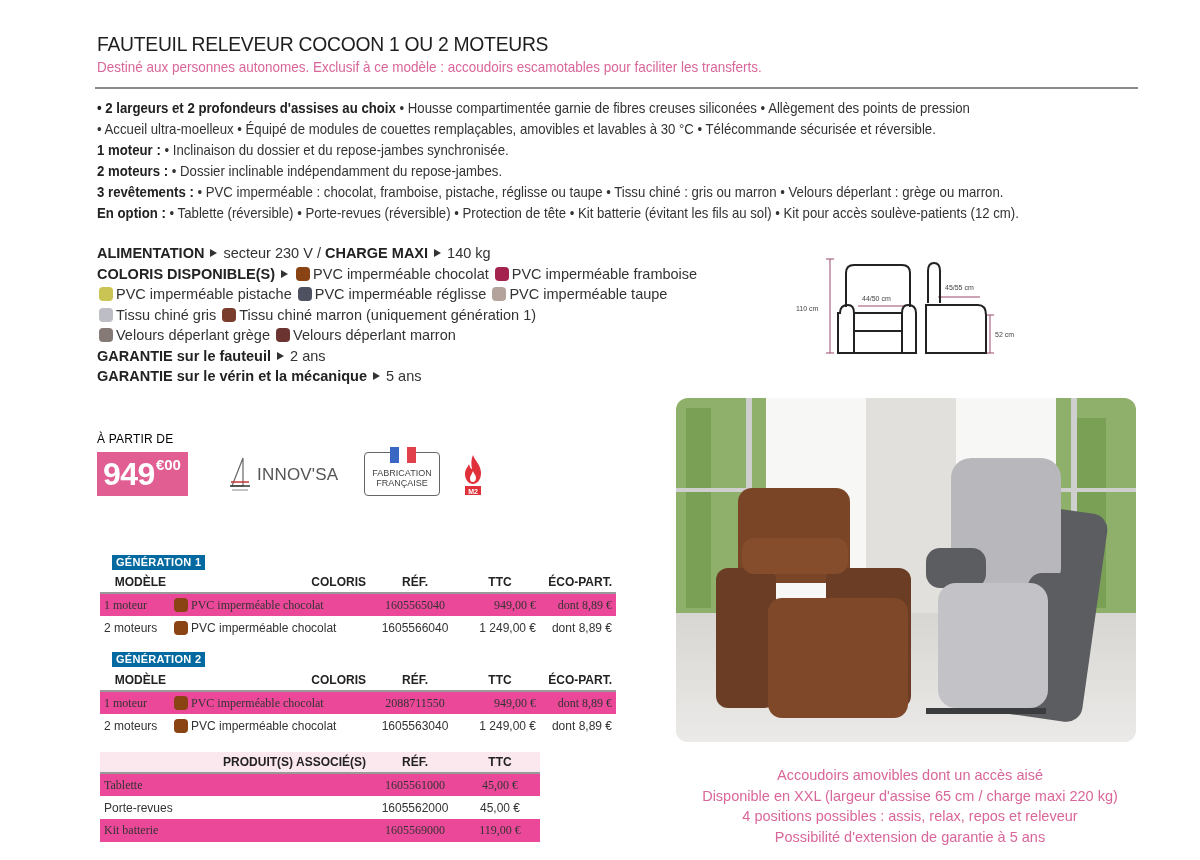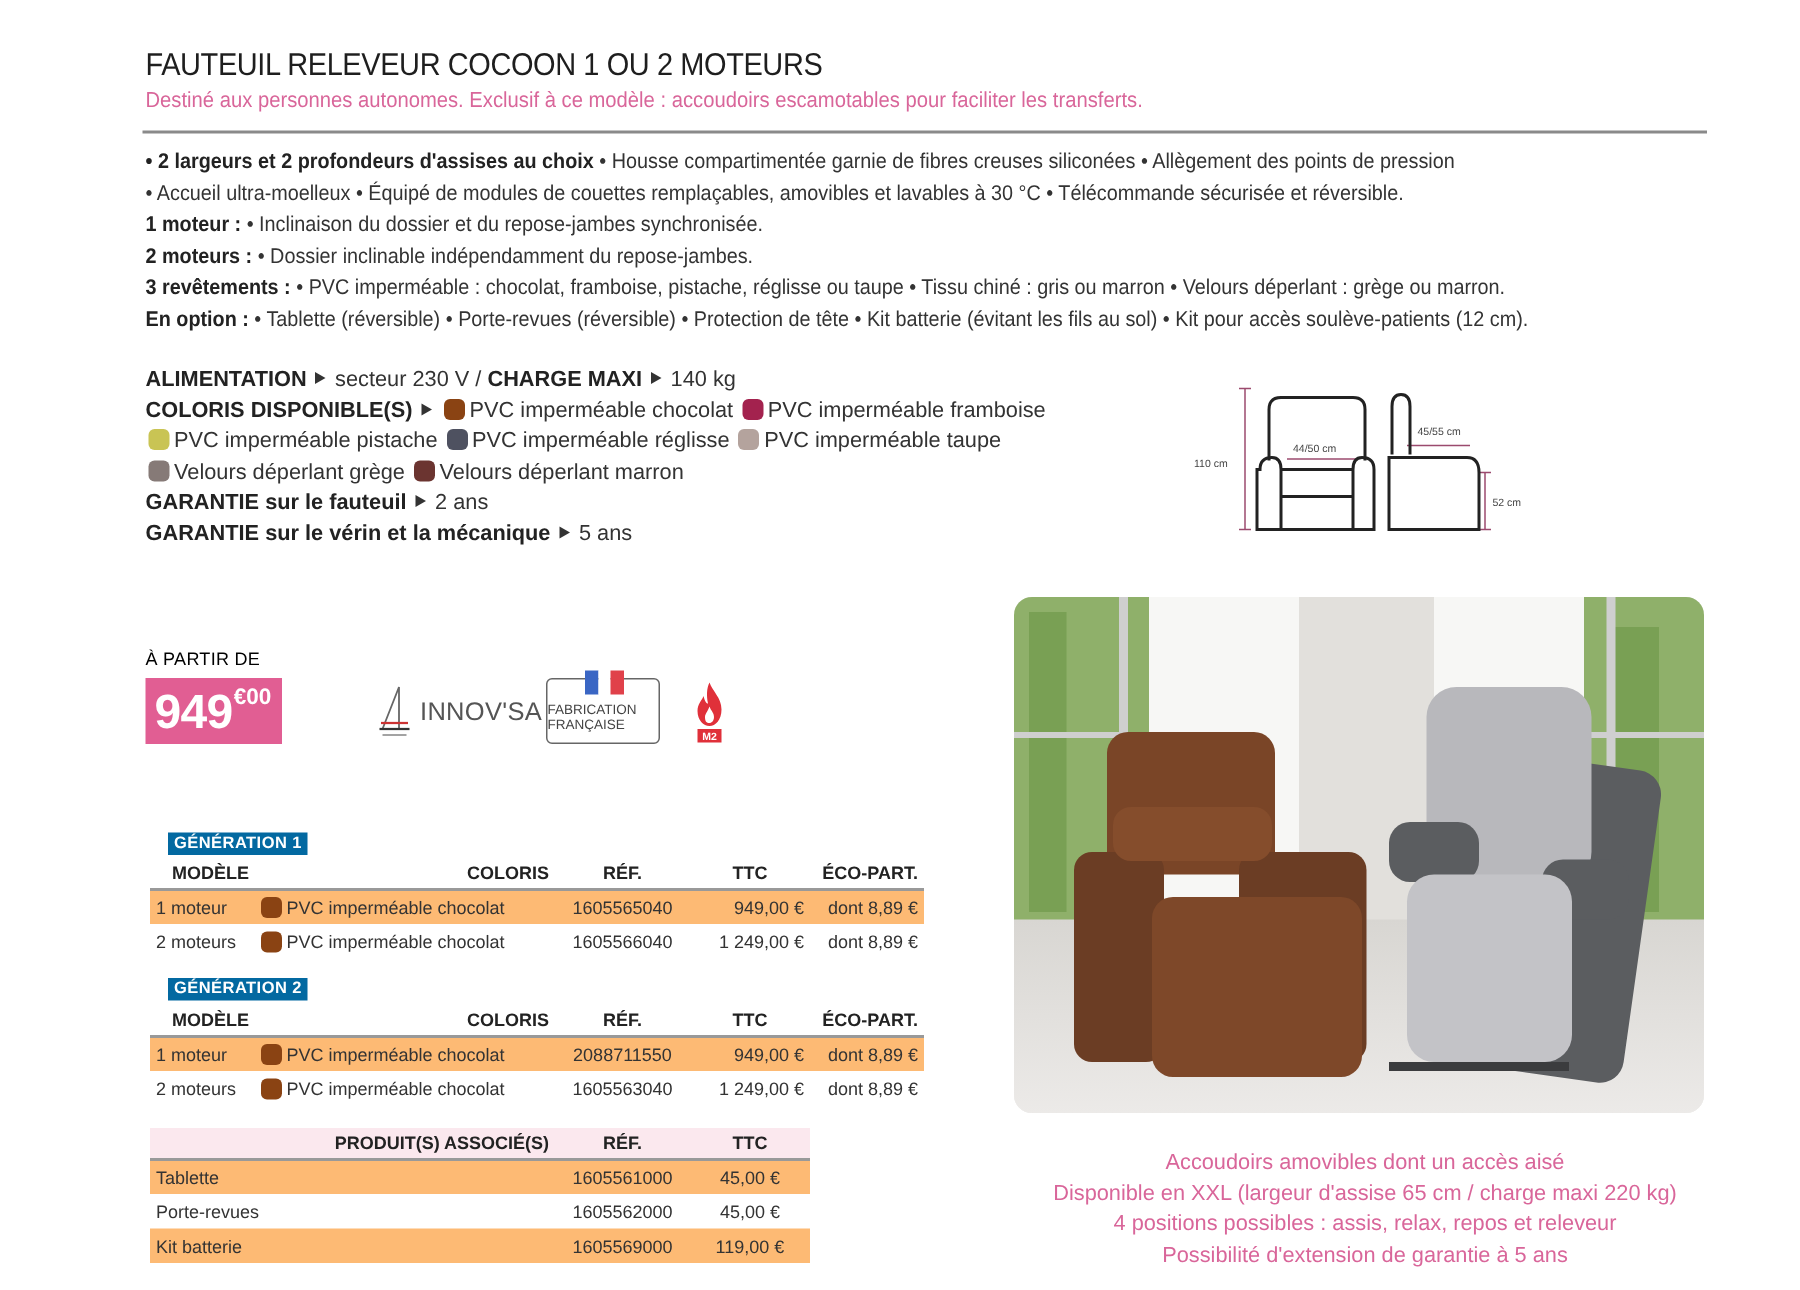--- a/index.html
+++ b/index.html
@@ -20,32 +20,32 @@
   .tri { display: inline-block; width: 0; height: 0; border-top: 4.5px solid transparent; border-bottom: 4.5px solid transparent; border-left: 7px solid #333; margin: 0 6px 0 6px; vertical-align: 1px; }
   .swatch { display: inline-block; width: 14px; height: 14px; border-radius: 4px; vertical-align: -2px; margin: 0 3px 0 2px; }
 
   .diagram { position: absolute; left: 790px; top: 253px; width: 240px; height: 105px; }
 
   .apartir { position: absolute; left: 97px; top: 432px; font-size: 12px; color: #000000; letter-spacing: 0.2px; }
   .price-box { position: absolute; left: 97px; top: 452px; width: 91px; height: 44px; background: #e15e93; color: #fff; display: flex; align-items: flex-start; padding: 3px 0 0 6px; }
   .price-main { font-size: 32px; font-weight: bold; line-height: 38px; letter-spacing: -0.5px; }
   .price-cents { font-size: 15px; font-weight: bold; line-height: 20px; margin-left: 1px; }
 
-  .innov { position: absolute; left: 252px; top: 456px; display: flex; align-items: center; }
+  .innov { position: absolute; left: 229px; top: 456px; display: flex; align-items: center; }
   .innov-text { font-size: 17px; color: #555; margin-left: 6px; letter-spacing: 0.2px; }
-  .fab { position: absolute; left: 364px; top: 452px; width: 76px; height: 44px; border: 1.5px solid #666; border-radius: 4px; text-align: left; font-size: 9px; line-height: 10px; color: #444; padding-top: 15px; }
+  .fab { position: absolute; left: 364px; top: 452px; width: 76px; height: 44px; border: 1.5px solid #666; border-radius: 4px; text-align: center; font-size: 9px; line-height: 10px; color: #444; padding-top: 15px; }
   .fab .flag { position: absolute; left: 25px; top: -6px; width: 26px; height: 16px; display: flex; }
   .fab .flag span { flex: 1; }
   .fire { position: absolute; left: 461px; top: 453px; width: 24px; height: 44px; }
 
   .gen-badge { position: absolute; left: 100px; height: 15px; background: #0369a1; color: #fff; font-size: 11px; font-weight: bold; padding: 1px 4px; letter-spacing: 0.3px; margin-left: 12px; }
   table.t { position: absolute; left: 100px; border-collapse: collapse; font-size: 12px; color: #333; }
   table.t th { font-weight: bold; text-align: right; height: 21px; padding: 0 4px; border-bottom: 2px solid #999; color: #222; }
   table.t td { height: 23px; padding: 0 4px; white-space: nowrap; }
-  table.t tr.shade td { background: #fdba74; }
+  table.t tr.shade td { background: #ec4899; font-family: Liberation Serif, serif; }
   table.t .c { text-align: center; }
   table.t .r { text-align: right; }
   .dot { display: inline-block; width: 14px; height: 14px; border-radius: 4px; background: #8a4313; vertical-align: -3px; margin-right: 3px; }
 
   table.assoc th { background: #fbe8ee; }
 
   .photo { position: absolute; left: 676px; top: 398px; width: 460px; height: 344px; border-radius: 12px; overflow: hidden; background: #e8e8e6; }
   .caption { position: absolute; left: 660px; top: 765px; width: 500px; text-align: center; font-size: 14.5px; line-height: 20.5px; color: #d9669a; }
 </style>
 </head>
@@ -69,20 +69,24 @@
     <b>ALIMENTATION</b><span class="tri"></span><span>secteur 230 V / </span><b>CHARGE MAXI</b><span class="tri"></span><span>140 kg</span>
   </div>
   <div class="line">
     <b>COLORIS DISPONIBLE(S)</b><span class="tri"></span><span class="swatch" style="background:#8a4313"></span><span>PVC imperméable chocolat</span>
     <span class="swatch" style="background:#a3224e"></span><span>PVC imperméable framboise</span>
   </div>
   <div class="line">
     <span class="swatch" style="background:#c9c454"></span><span>PVC imperméable pistache</span>
     <span class="swatch" style="background:#4e5160"></span><span>PVC imperméable réglisse</span>
     <span class="swatch" style="background:#b4a39d"></span><span>PVC imperméable taupe</span>
+  </div>
+  <div class="line">
+    <span class="swatch" style="background:#bdbdc6"></span><span>Tissu chiné gris</span>
+    <span class="swatch" style="background:#7a3c2c"></span><span>Tissu chiné marron (uniquement génération 1)</span>
   </div>
   <div class="line">
     <span class="swatch" style="background:#867a77"></span><span>Velours déperlant grège</span>
     <span class="swatch" style="background:#6b3430"></span><span>Velours déperlant marron</span>
   </div>
   <div class="line">
     <b>GARANTIE</b><b> sur le fauteuil</b><span class="tri"></span><span>2 ans</span>
   </div>
   <div class="line">
     <b>GARANTIE</b><b> sur le vérin et la mécanique</b><span class="tri"></span><span>5 ans</span>

